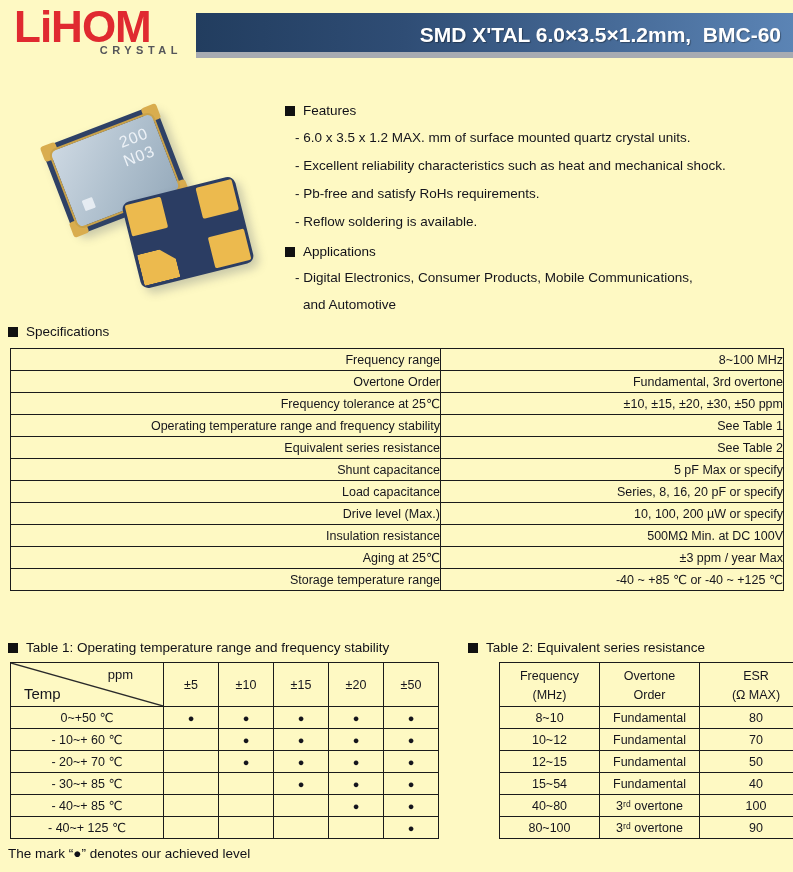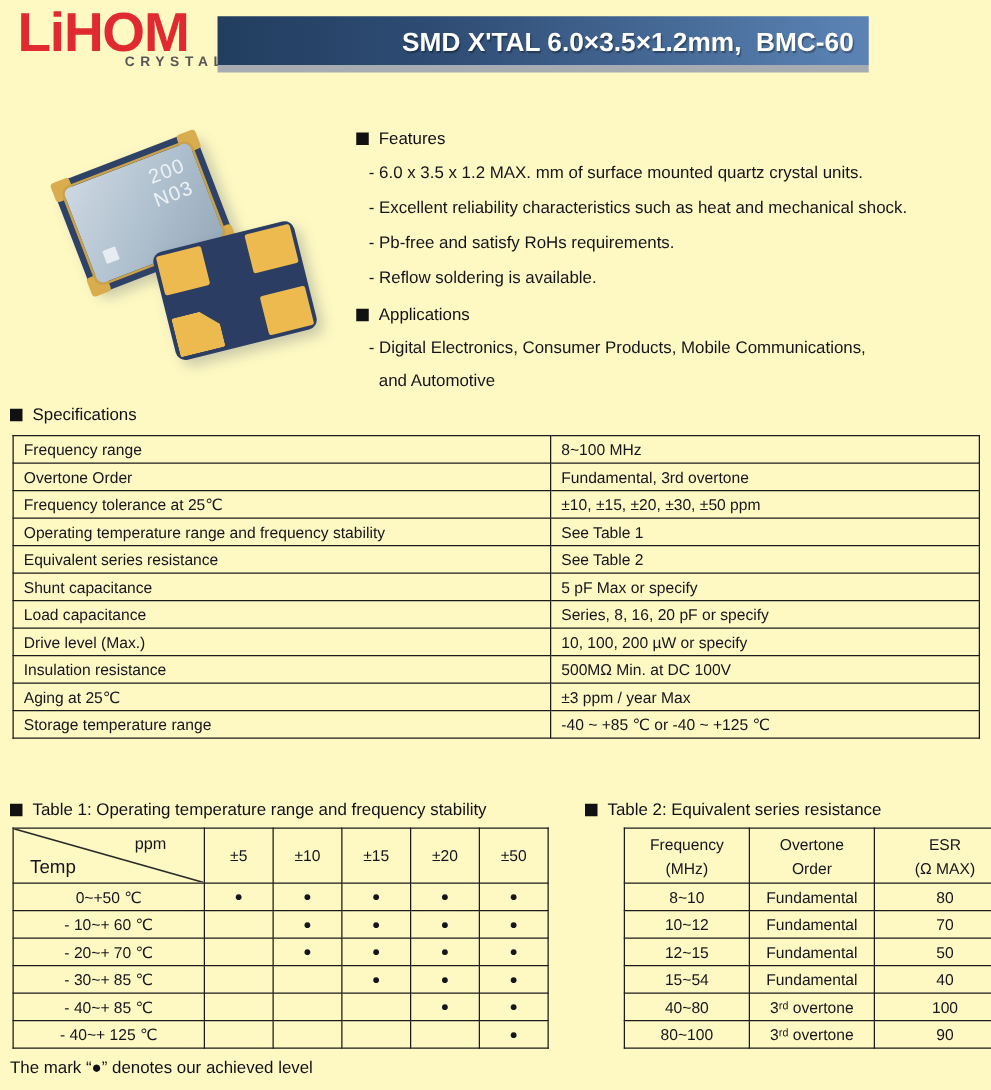--- a/index.html
+++ b/index.html
@@ -15,21 +15,21 @@
   .logo { position:absolute; left:14px; top:4px; width:170px; }
   .brand-name {
     font-size:44px; font-weight:bold; color:#e02a30;
     letter-spacing:-1px; line-height:46px;
   }
   .brand-sub {
     display:block; text-align:right; margin-top:-6px; padding-right:2px;
     font-size:11px; letter-spacing:4.5px; color:#55565a; font-weight:bold;
   }
   .banner {
-    position:absolute; left:174px; top:13px; width:521px; height:45px;
+    position:absolute; left:196px; top:13px; width:597px; height:45px;
     background:linear-gradient(90deg,#223d5f 0%,#2f4d75 35%,#5b84b5 100%);
     border-bottom:6px solid #a7abb2;
   }
   .banner-title {
     display:block; text-align:right; padding-right:12px; line-height:44px;
     font-size:21px; font-weight:bold; color:#ffffff; white-space:pre;
     text-shadow:1px 1px 1px rgba(0,0,0,.35);
   }
 
   
@@ -77,21 +77,21 @@
   .features .item { margin:11px 0 0 10px; font-size:13.5px; line-height:17px; color:#14141c; }
   .applications { position:absolute; left:285px; top:244px; width:505px; }
   .applications .item { margin:10px 0 0 10px; font-size:13.5px; line-height:17px; color:#14141c; }
   .applications .item.cont { margin-left:18px; }
 
   .specs-title { position:absolute; left:8px; top:324px; }
   table { border-collapse:collapse; table-layout:fixed; }
   td,th { border:1px solid #1b1b1b; font-weight:normal; font-size:12.5px; color:#15151d; overflow:hidden; }
 
   .spec-table { position:absolute; left:10px; top:348px; width:773px; }
-  .spec-table td { height:22px; padding-left:8px; text-align:left; }
+  .spec-table td { height:22px; padding-left:8px; text-align:right; }
 
   .t1-title { position:absolute; left:8px; top:640px;text-align:right; }
   .t2-title { position:absolute; left:468px; top:640px; }
 
   .table1 { position:absolute; left:10px; top:662px; width:428px; }
   .table1 td { height:22px; text-align:center; }
   .table1 .hdr td { height:44px; }
   .corner { position:relative; padding:0; }
   .corner svg { position:absolute; inset:0; width:100%; height:100%; }
   .corner .lab-top { position:absolute; top:4px; right:30px; font-size:13px; }

